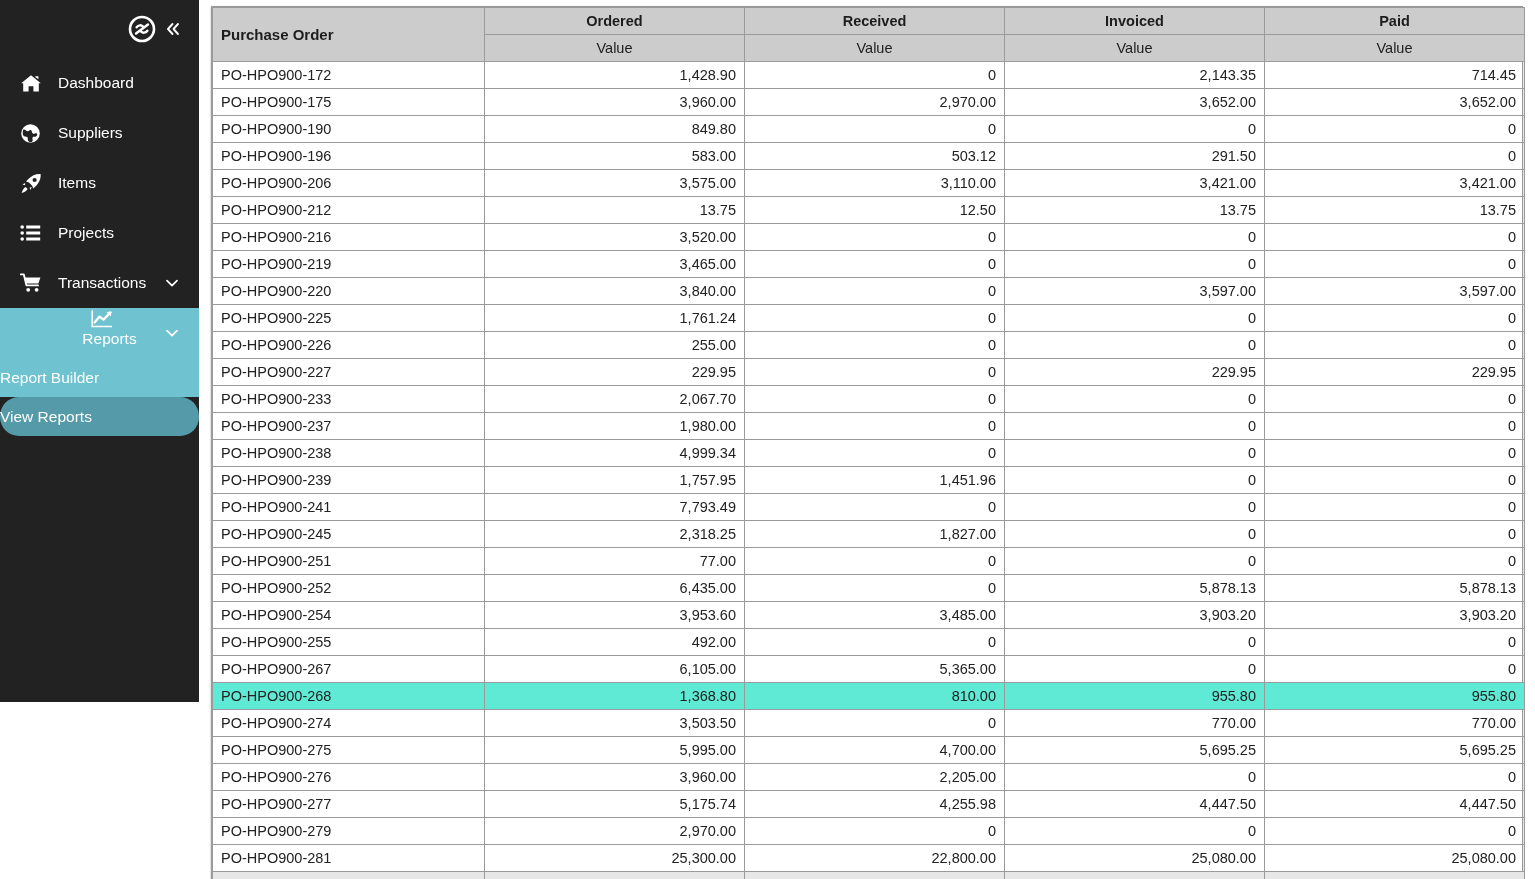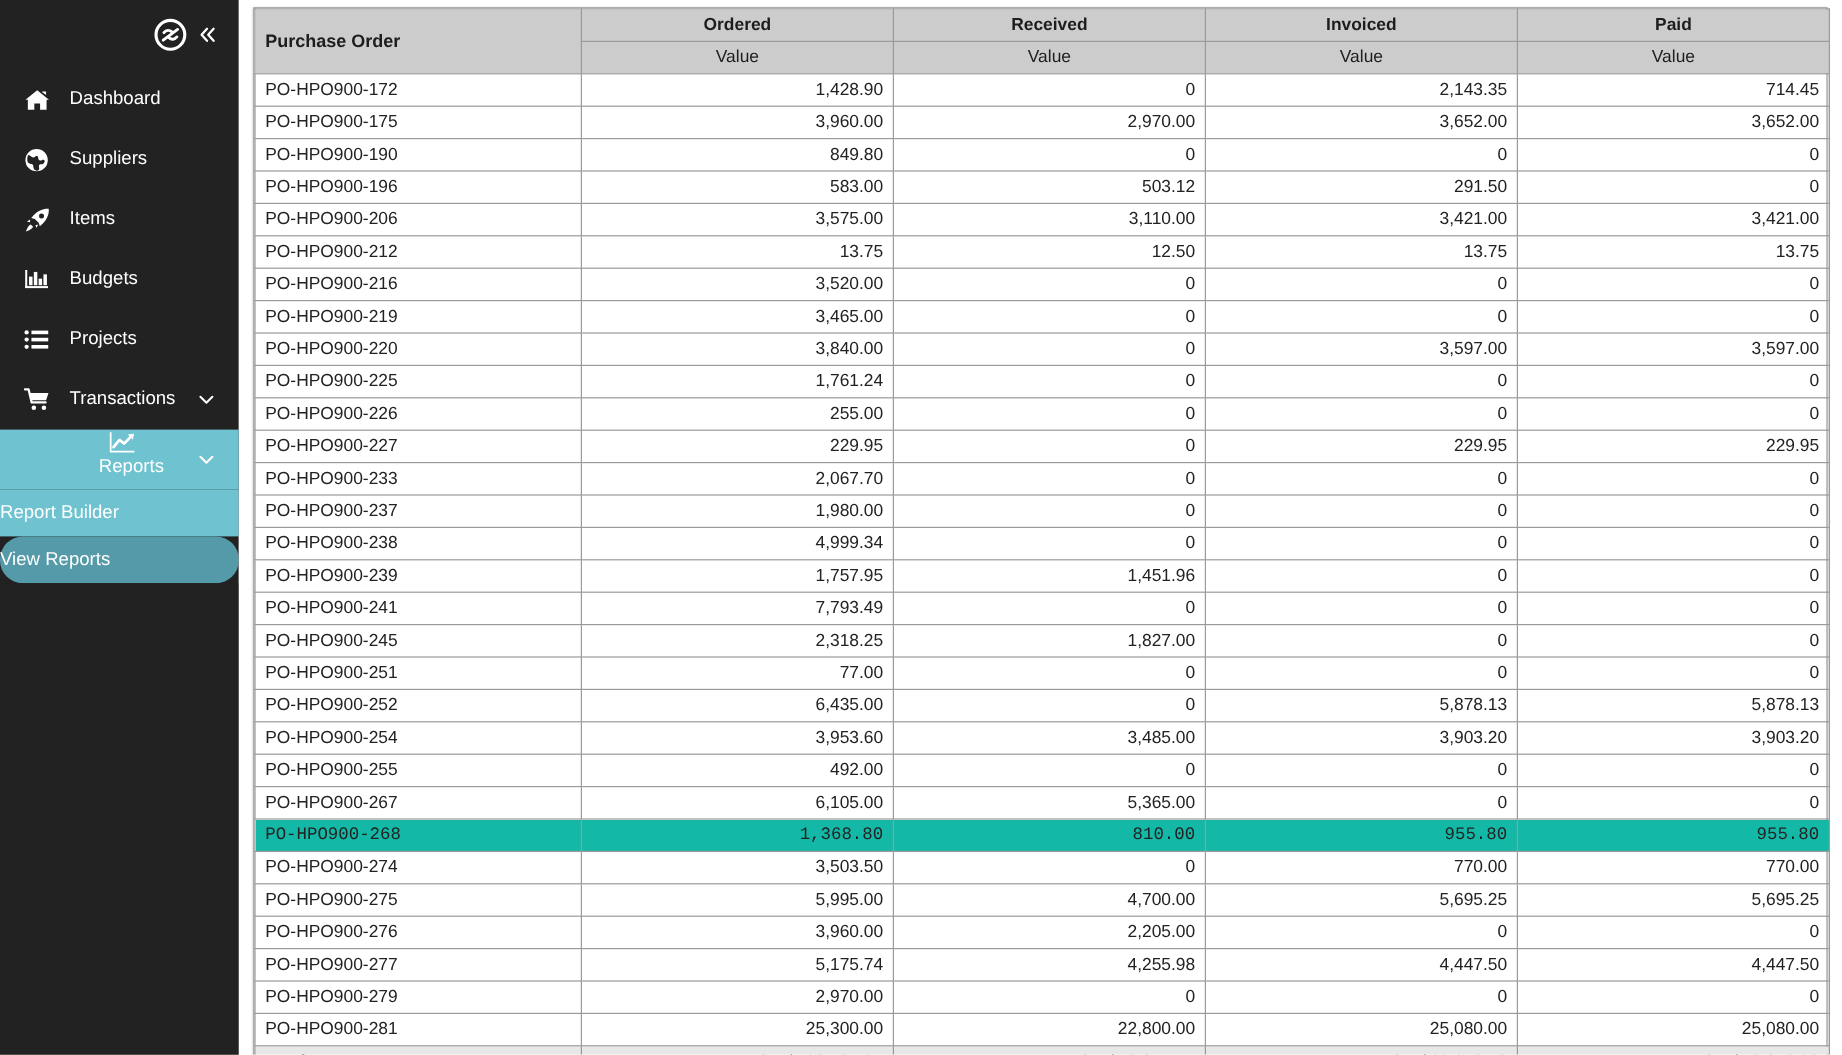--- a/index.html
+++ b/index.html
@@ -9,21 +9,21 @@
     overflow: hidden;
     background: #ffffff;
     font-family: "Liberation Sans", sans-serif;
   }
   #app { position: relative; width: 1535px; height: 879px; display: flex; }
 
   
   .sidebar {
     width: 199px;
     min-width: 199px;
-    height: 879px;
+    height: 702px;
     background: #222222;
     color: #ffffff;
     display: flex;
     flex-direction: column;
     overflow: hidden;
   }
   .sidebar-top {
     height: 58px;
     display: flex;
     align-items: center;
@@ -129,21 +129,21 @@
     text-align: left;
     vertical-align: middle;
     font-size: 15px;
   }
   table.report thead tr.sub-head th {
     font-weight: normal;
     font-size: 14.5px;
   }
   table.report tbody td.po-cell { text-align: left; }
   table.report tbody td.num { text-align: right; }
-  table.report tbody tr.highlight td { background: #14b8a6; font-family: Liberation Mono, monospace; }
+  table.report tbody tr.highlight td { background: #5eead4; }
   table.report tfoot td {
     background: #e7e7e7;
     font-weight: normal;
     height: 27px;
     line-height: 27px;
   }
   table.report tfoot td.totals-label { text-align: left; font-weight: bold; }
   table.report tfoot td.num { text-align: right; }
 
   .col-po   { width: 272px; }
@@ -197,33 +197,20 @@
           <svg width="22" height="21" viewBox="0 0 22 21" aria-hidden="true">
             <path d="M20.6 1.0 C16.2 0.6 11.6 2.6 8.4 6.0 L6.0 8.6 L9.0 9.5 L12.2 12.7 L13.2 15.6 L15.7 13.2 C19.1 10.0 21.1 5.4 20.6 1.0 Z" fill="#ffffff"></path>
             <circle cx="14.6" cy="7.0" r="2.1" fill="#222222"></circle>
             <path d="M5.2 10.0 L2.4 11.5 L5.0 12.2 Z M9.6 14.4 L10.3 17.0 L11.8 14.2 Z" fill="#ffffff"></path>
             <path d="M5.6 14.0 C4.2 14.6 2.6 16.6 1.6 20.0 C5.0 19.0 7.0 17.4 7.6 16.0 Z" fill="#ffffff"></path>
           </svg>
         </span>
         <span class="nav-label">Items</span>
       </div>
 
-      <div class="nav-item">
-        <span class="nav-icon">
-          <svg width="22" height="20" viewBox="0 0 22 20" aria-hidden="true">
-            <rect x="1.0" y="2.0" width="1.7" height="15" fill="#ffffff"></rect>
-            <rect x="1.0" y="15.4" width="19" height="1.7" fill="#ffffff"></rect>
-            <rect x="4.2" y="7.5" width="2.9" height="7.2" fill="#ffffff"></rect>
-            <rect x="8.2" y="3.6" width="2.9" height="11.1" fill="#ffffff"></rect>
-            <rect x="12.2" y="9.2" width="2.9" height="5.5" fill="#ffffff"></rect>
-            <rect x="16.2" y="5.6" width="2.9" height="9.1" fill="#ffffff"></rect>
-          </svg>
-        </span>
-        <span class="nav-label">Budgets</span>
-      </div>
 
       <div class="nav-item">
         <span class="nav-icon">
           <svg width="22" height="18" viewBox="0 0 22 18" aria-hidden="true">
             <circle cx="2.2" cy="3.0" r="1.8" fill="#ffffff"></circle>
             <circle cx="2.2" cy="9.0" r="1.8" fill="#ffffff"></circle>
             <circle cx="2.2" cy="15.0" r="1.8" fill="#ffffff"></circle>
             <rect x="6.2" y="1.5" width="14" height="3.0" fill="#ffffff"></rect>
             <rect x="6.2" y="7.5" width="14" height="3.0" fill="#ffffff"></rect>
             <rect x="6.2" y="13.5" width="14" height="3.0" fill="#ffffff"></rect>

